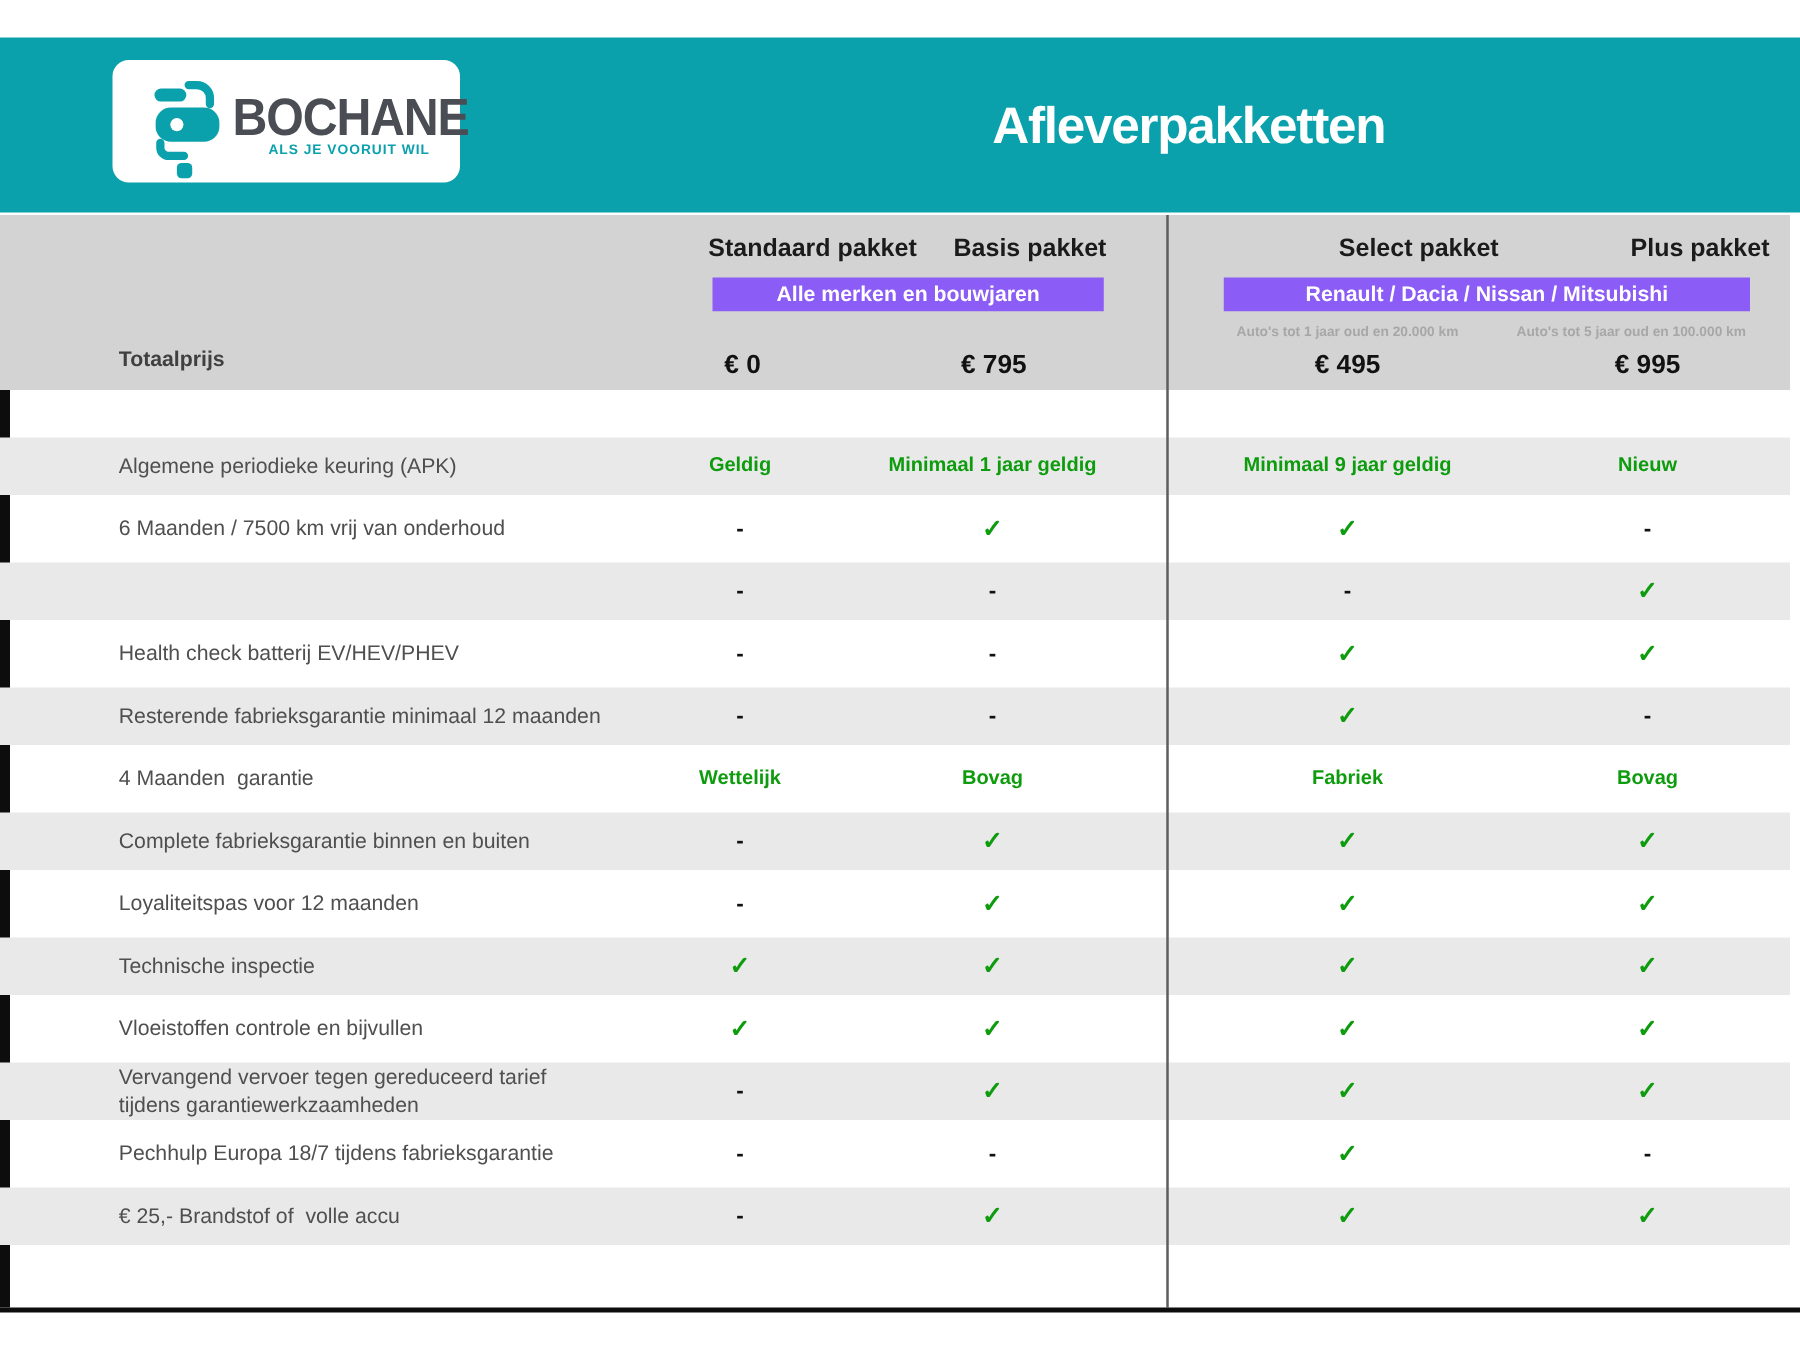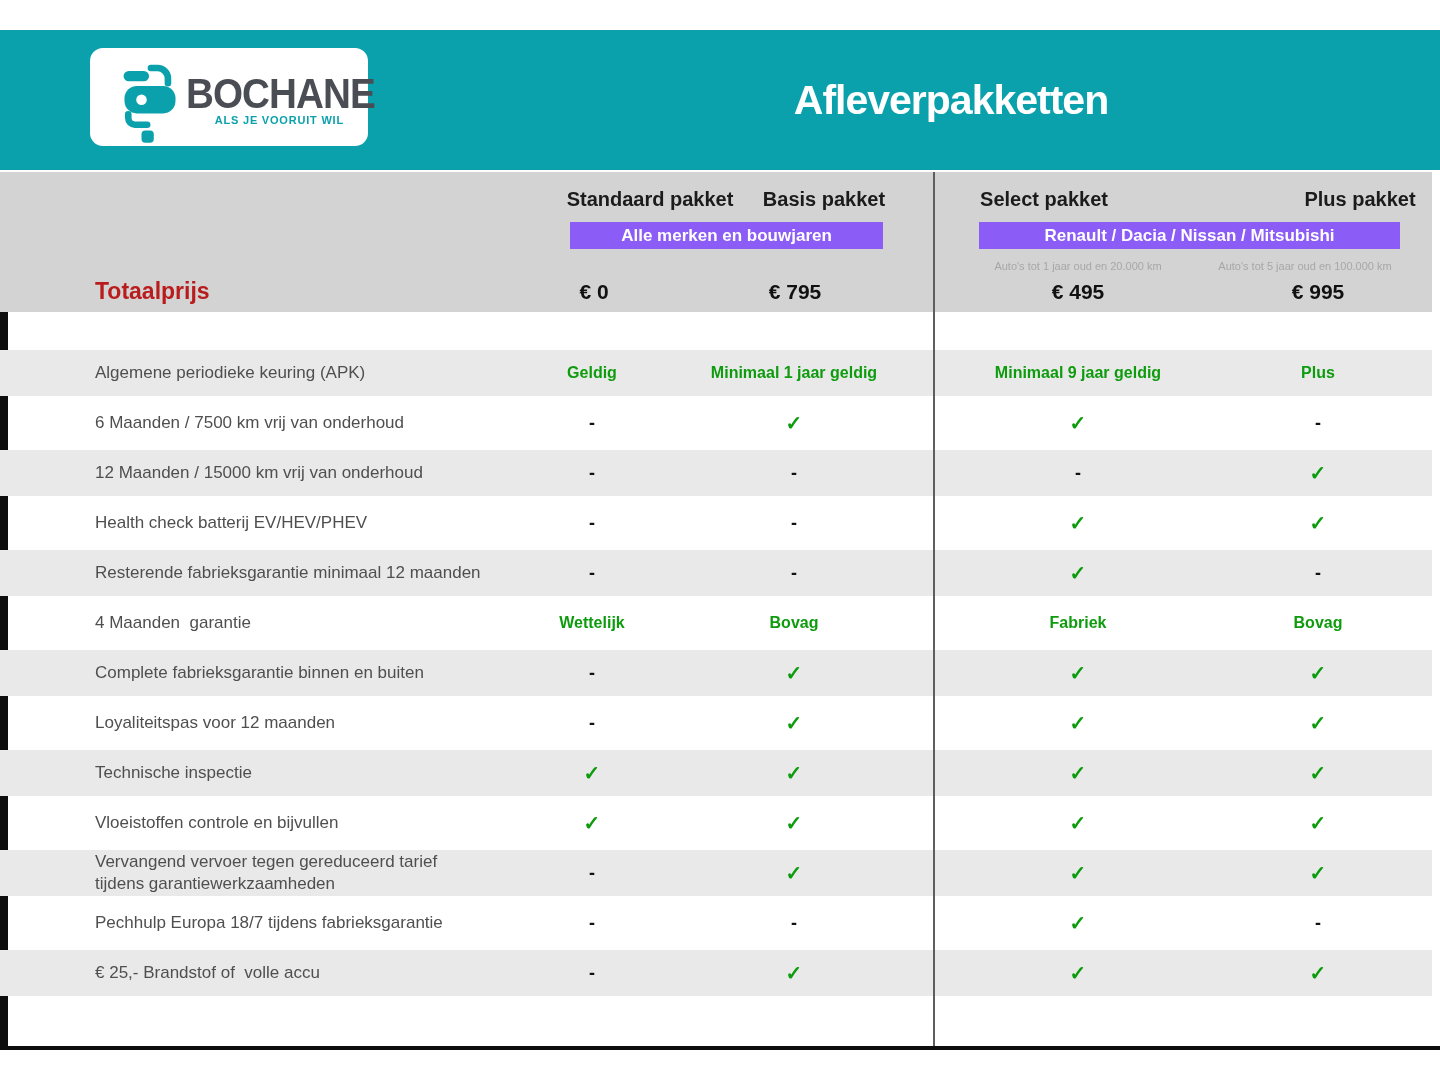--- a/index.html
+++ b/index.html
@@ -16,29 +16,29 @@
   .logo-tagline{position:absolute;right:24px;top:66px;font-size:11px;font-weight:bold;color:#0AA1AC;
                 letter-spacing:.8px;white-space:nowrap;}
   .page-title{position:absolute;left:462px;right:0;top:0;height:140px;margin:0;
               display:flex;align-items:center;justify-content:center;
               font-size:41px;font-weight:bold;color:#ffffff;letter-spacing:-1px;}
 
   
   .header-band{position:absolute;left:0;top:172px;width:1432px;height:140px;background:#D3D3D3;}
   .col-title{position:absolute;top:16px;transform:translateX(-50%);font-size:20px;font-weight:bold;
              color:#1B1B1B;white-space:nowrap;}
-  .ct0{left:650px;} .ct1{left:824px;} .ct2{left:1044px;} .ct3{left:1360px;}
+  .ct0{left:650px;} .ct1{left:824px;} .ct2{left:1135px;} .ct3{left:1360px;}
   .badge{position:absolute;top:50px;height:27px;background:#8b5cf6;color:#ffffff;font-size:17px;
          font-weight:bold;display:flex;align-items:center;justify-content:center;white-space:nowrap;}
   .badge-left{left:570px;width:313px;}
   .badge-right{left:979px;width:421px;}
-  .note{position:absolute;top:88px;transform:translateX(-50%);font-size:11px;font-weight:normal;
+  .note{position:absolute;top:88px;transform:translateX(-50%);font-size:11px;font-weight:bold;
         color:#A7A7A7;white-space:nowrap;}
   .note-1{left:1078px;} .note-2{left:1305px;}
-  .price-label{position:absolute;left:95px;top:106px;font-size:23px;font-weight:bold;color:#b91c1c;}
+  .price-label{position:absolute;left:95px;top:106px;font-size:17px;font-weight:bold;color:#404040;}
   .price-val{position:absolute;top:108px;transform:translateX(-50%);font-size:21px;font-weight:bold;
              color:#111111;white-space:nowrap;}
   .pv0{left:594px;} .pv1{left:795px;} .pv2{left:1078px;} .pv3{left:1318px;}
 
   
   .left-bar{position:absolute;left:0;top:312px;width:8px;height:734px;background:#0D0D0D;z-index:0;}
   .divider{position:absolute;left:933px;top:172px;width:2px;height:874px;background:#5E5E5E;z-index:3;}
   .bottom-line{position:absolute;left:0;top:1046px;width:1440px;height:4px;background:#0D0D0D;z-index:3;}
 
   
@@ -94,31 +94,30 @@
   </section>
 
   <div class="left-bar"></div>
 
   <main class="rows">
       <div class="row shaded">
     <div class="row-label">Algemene periodieke keuring (APK)</div>
     <div class="cell c0 textval">Geldig</div>
     <div class="cell c1 textval">Minimaal 1 jaar geldig</div>
     <div class="cell c2 textval">Minimaal 9 jaar geldig</div>
-    <div class="cell c3 textval">Plus</div>
+    <div class="cell c3 textval">Nieuw</div>
   </div>
       <div class="row">
     <div class="row-label">6 Maanden / 7500 km vrij van onderhoud</div>
     <div class="cell c0 dash">-</div>
     <div class="cell c1 check">✓</div>
     <div class="cell c2 check">✓</div>
     <div class="cell c3 dash">-</div>
   </div>
       <div class="row shaded">
-    <div class="row-label">12 Maanden / 15000 km vrij van onderhoud</div>
     <div class="cell c0 dash">-</div>
     <div class="cell c1 dash">-</div>
     <div class="cell c2 dash">-</div>
     <div class="cell c3 check">✓</div>
   </div>
       <div class="row">
     <div class="row-label">Health check batterij EV/HEV/PHEV</div>
     <div class="cell c0 dash">-</div>
     <div class="cell c1 dash">-</div>
     <div class="cell c2 check">✓</div>

